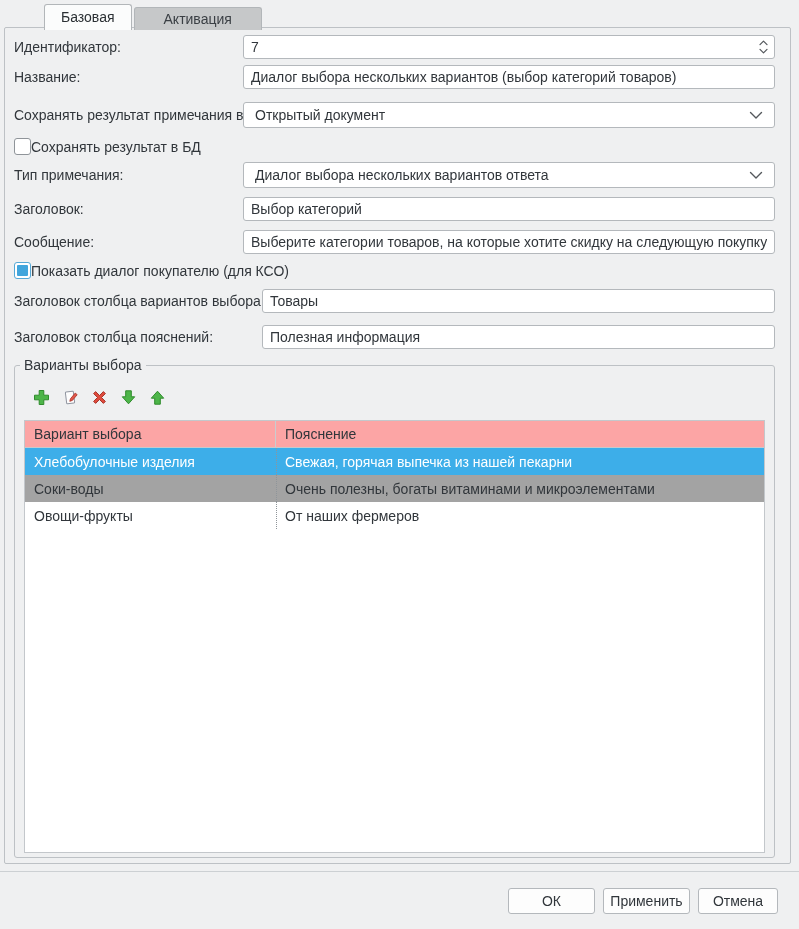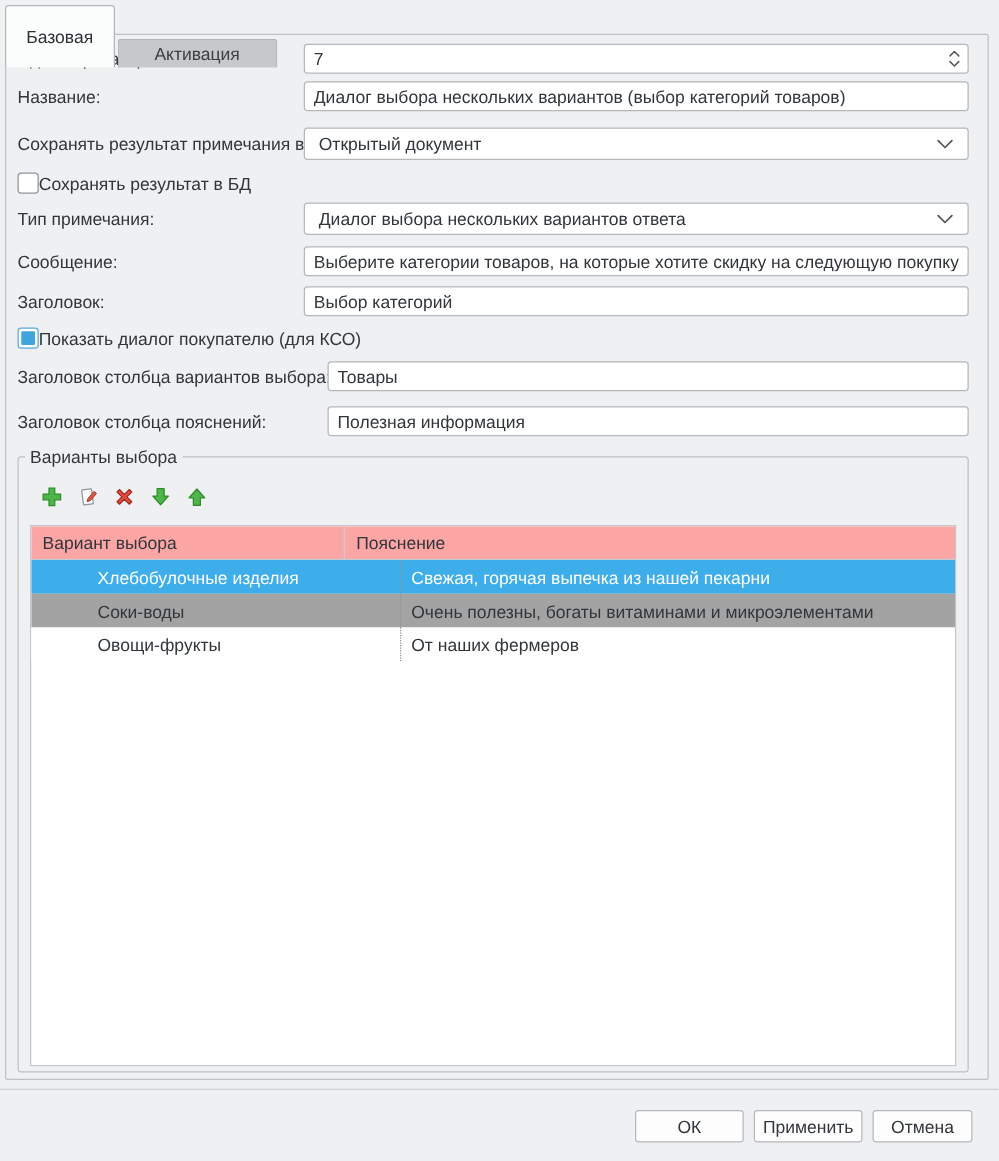--- a/index.html
+++ b/index.html
@@ -9,22 +9,22 @@
     font-family:"Liberation Sans", sans-serif; font-size:14px;
   }
   
   .tabbar { position:absolute; left:4px; top:4px; display:flex; align-items:flex-end; z-index:3; }
   .tab {
     height:22px; line-height:22px; padding:0 29px; margin-right:2px;
     background:#c6c8c9; border:1px solid #b2b6b9; border-bottom:none;
     border-radius:3px 3px 0 0; color:#3a3f44; cursor:default; white-space:nowrap;
   }
   .tab.active {
-    height:25px; line-height:24px; padding:12px 16px;
-    background:#fbfcfc; color:#2b3034; position:relative; z-index:4;
+    height:25px; line-height:24px; padding:0 16px;
+    background:#fbfcfc; color:#2b3034; position:relative; z-index:4;margin-left:40px;
   }
   
   .frame {
     position:absolute; left:4px; top:27px; width:787px; height:837px;
     box-sizing:border-box; border:1px solid #bdc1c5; border-radius:2px;
     background:#eff0f1; padding:7px 15px 0 9px; z-index:2;
   }
   .frow { display:flex; align-items:center; }
   .flabel { width:229px; flex:none; white-space:nowrap; }
   .frow.wide .flabel { width:248px; }
@@ -59,21 +59,21 @@
   .otable {
     position:absolute; left:9px; right:9px; top:54px; height:433px;
     background:#fff; border:1px solid #c3c7cb; box-sizing:border-box;
     display:flex; flex-direction:column; overflow:hidden;
   }
   .thead { display:flex; height:26px; flex:none; background:#fca5a5; border-bottom:1px solid #c6cacd; }
   .hcell1 { width:251px; box-sizing:border-box; border-right:1px solid #c9cdd0; padding-left:9px; display:flex; align-items:center; }
   .hcell2 { flex:1; padding-left:9px; display:flex; align-items:center; }
   .trow { display:flex; height:27px; flex:none; background:#fff; }
   .trow:nth-child(2) { background:#a3a3a3; }
-  .tcell1 { width:251px; box-sizing:border-box; padding-left:9px; display:flex; align-items:center; overflow:hidden; white-space:nowrap;margin-left:44px; }
+  .tcell1 { width:251px; box-sizing:border-box; padding-left:9px; display:flex; align-items:center; overflow:hidden; white-space:nowrap; }
   .tcell2 { flex:1; border-left:1px dotted #8f959a; padding-left:8px; display:flex; align-items:center; overflow:hidden; white-space:nowrap; }
   .trow.selected { background:#3daee9; color:#fff; }
   
   .separator { position:absolute; left:0; top:871px; width:799px; border-top:1px solid #ccd0d3; }
   .footer { position:absolute; left:0; top:888px; width:799px; display:flex; justify-content:flex-end; gap:8px; padding-right:21px; box-sizing:border-box; }
   .btn {
     height:26px; box-sizing:border-box; background:#fdfdfd;
     border:1px solid #b4b8bc; border-radius:3px; font:inherit; color:#31363b; cursor:default;
   }
   .btn-ok { width:87px; } .btn-apply { width:87px; } .btn-cancel { width:80px; }
@@ -134,31 +134,31 @@
       <div class="fctrl combo">
         <span>Диалог выбора нескольких вариантов ответа</span>
         <span class="chev">
           <svg width="14" height="9" viewBox="0 0 14 9">
               <path d="M1.5 1.5 L7 7 L12.5 1.5" fill="none" stroke="#54585c" stroke-width="1.4" stroke-linecap="round" stroke-linejoin="round"></path>
             </svg>
         </span>
       </div>
     </div>
 
+    <div class="frow" style="margin-bottom:9px;">
+      <label class="flabel">Заголовок:</label>
+      <div class="fctrl">
+        <input class="tinput" value="Выбор категорий" style="">
+      </div>
+    </div>
+
     <div class="frow" style="margin-bottom:8px;">
       <label class="flabel">Сообщение:</label>
       <div class="fctrl">
         <input class="tinput" value="Выберите категории товаров, на которые хотите скидку на следующую покупку" style="">
-      </div>
-    </div>
-
-    <div class="frow" style="margin-bottom:9px;">
-      <label class="flabel">Заголовок:</label>
-      <div class="fctrl">
-        <input class="tinput" value="Выбор категорий" style="">
       </div>
     </div>
 
     <div class="cbrow" style="margin-bottom:10px; height:17px;text-align:center;">
       <span class="checkbox checked"></span>
       <label>Показать диалог покупателю (для КСО)</label>
     </div>
 
     <div class="frow wide" style="margin-bottom:12px;">
       <label class="flabel">Заголовок столбца вариантов выбора:</label>

